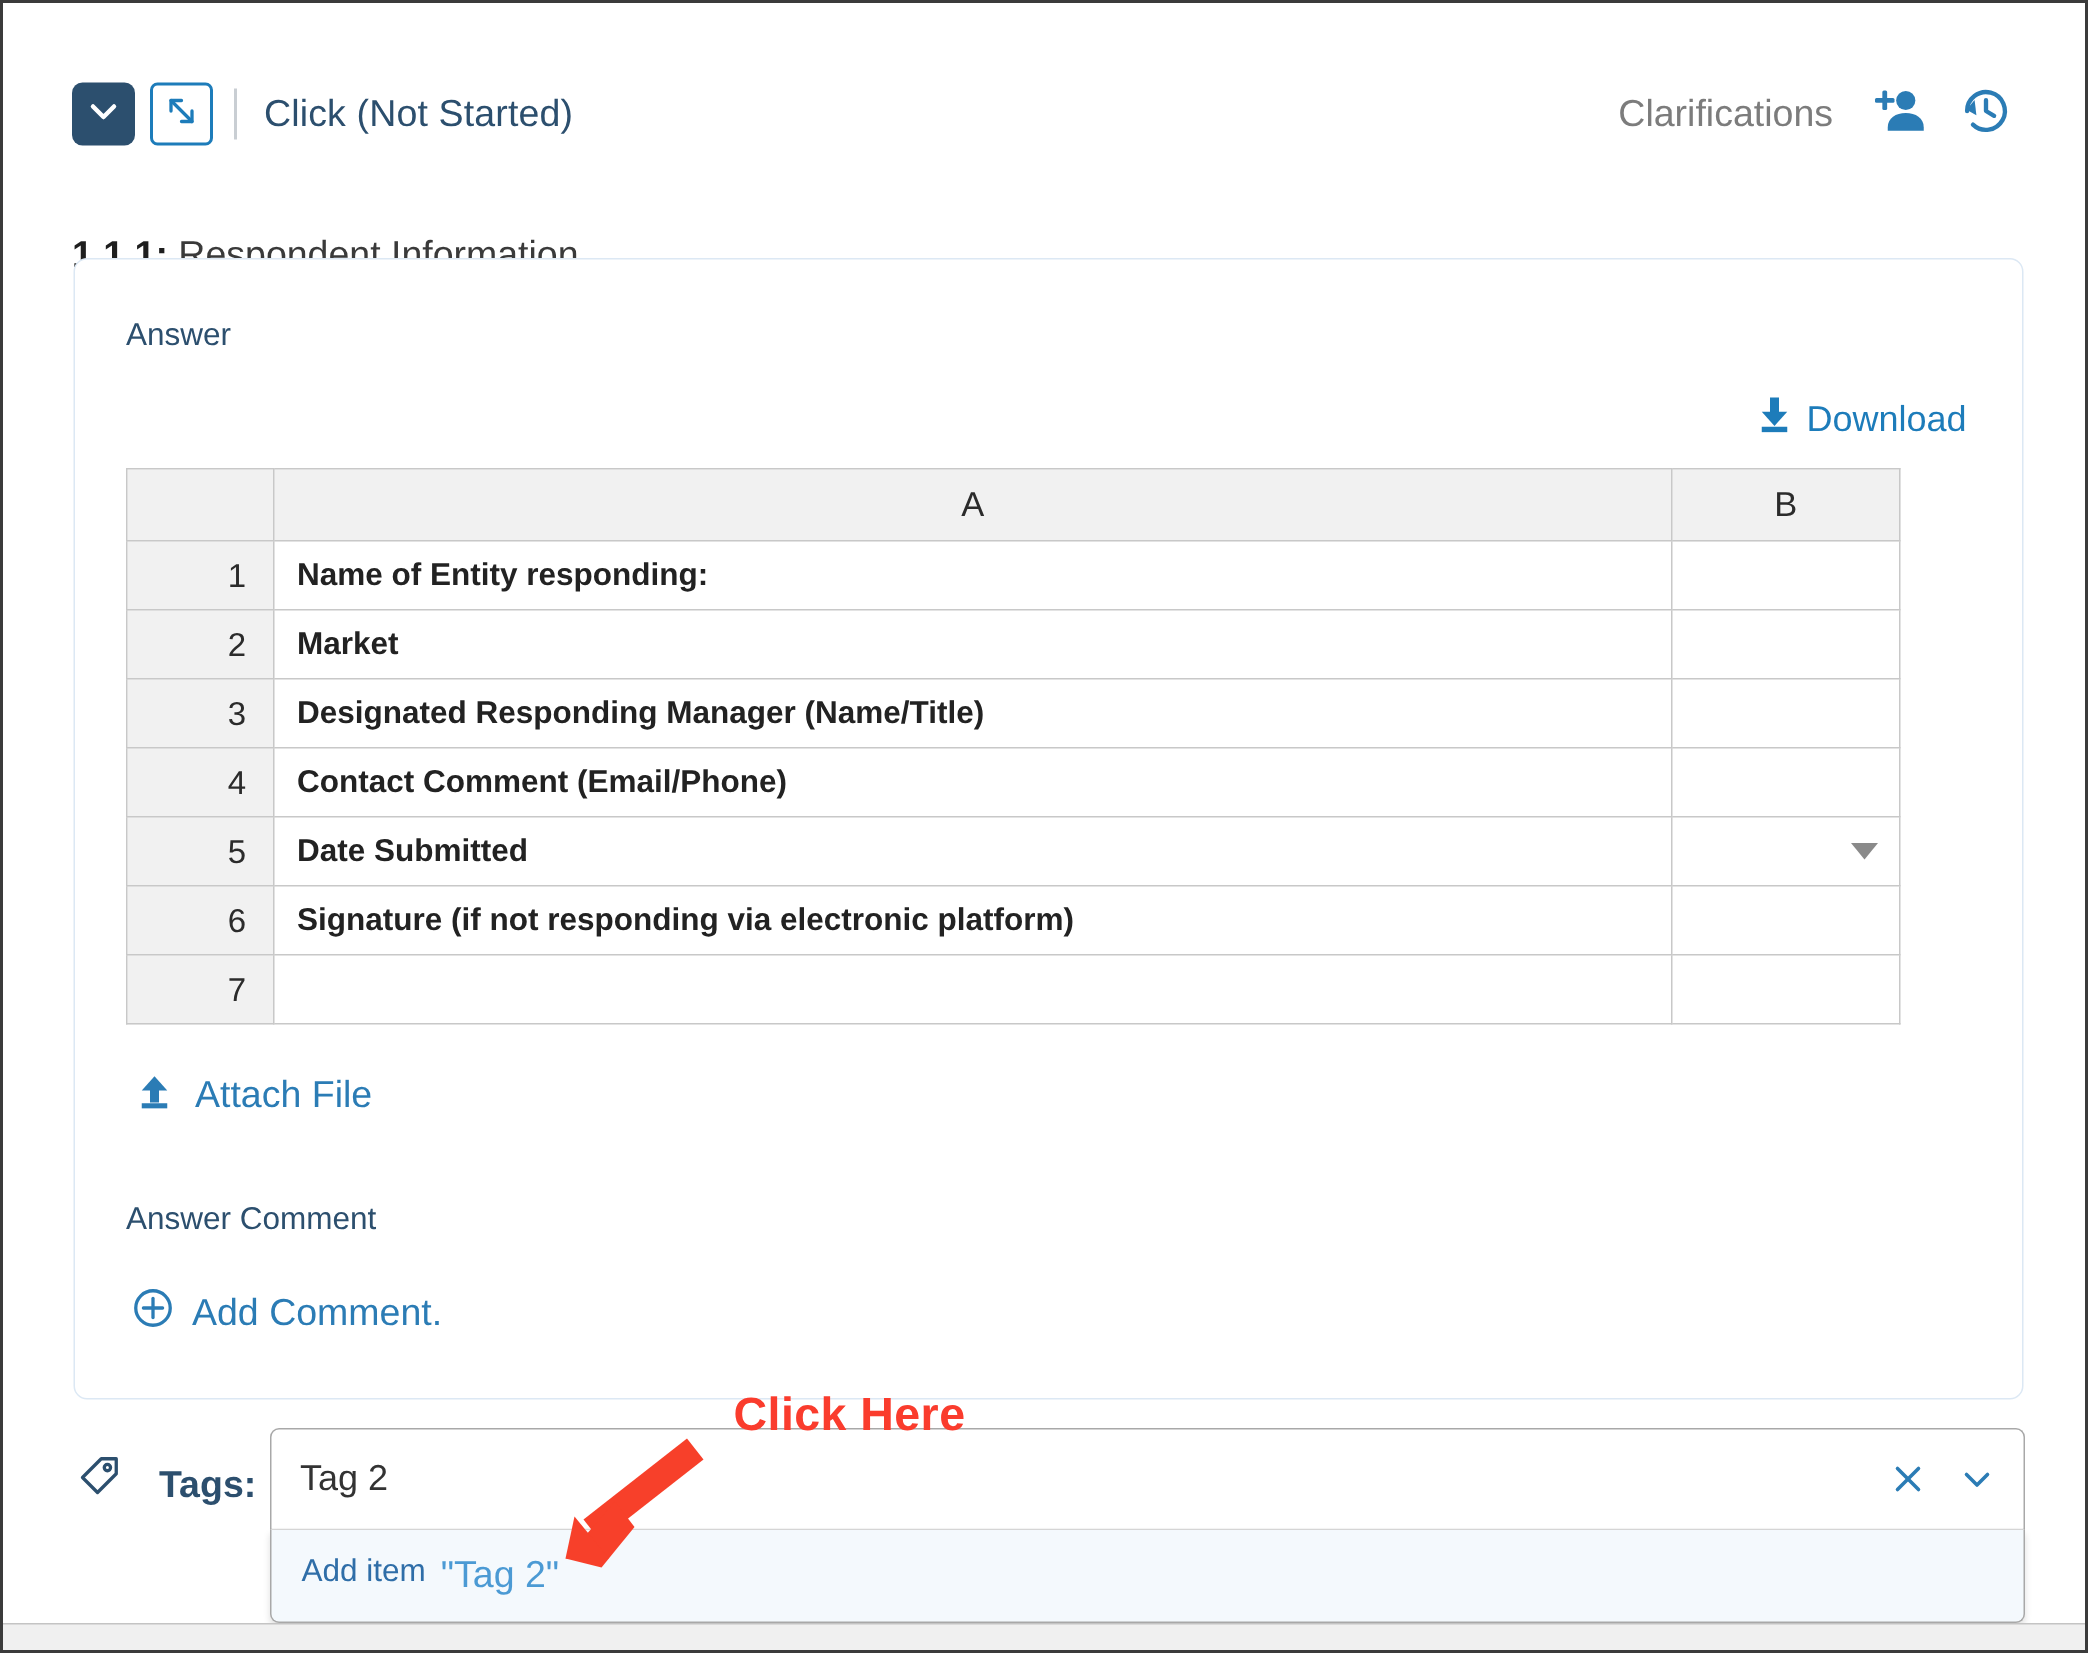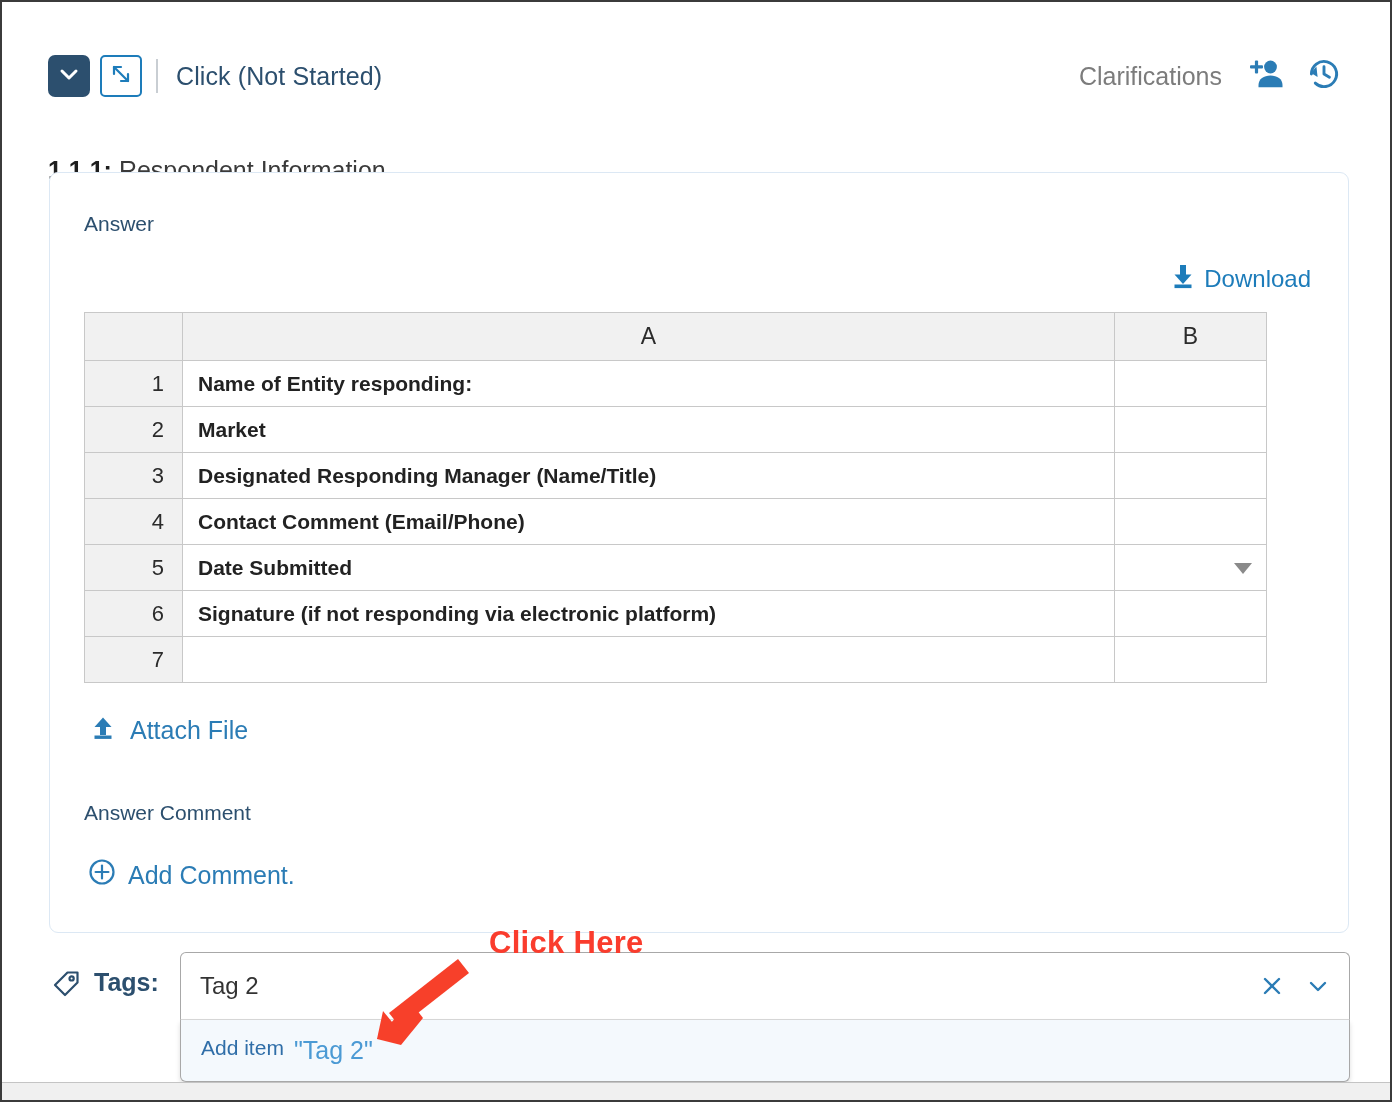--- a/index.html
+++ b/index.html
@@ -183,21 +183,21 @@
     font-size: 25px;
     color: #2b7cb5;
     cursor: pointer;
     white-space: nowrap;
   }
 
   
   .tags-label {
     position: absolute;
     left: 48px; top: 966px;
-    display: flex; align-items: flex-start; gap: 12px;
+    display: flex; align-items: flex-end; gap: 24px;
   }
   .tags-label .txt {
     font-size: 25px;
     font-weight: 700;
     color: #2c4f6e;
   }
   .tags-input-box {
     position: absolute;
     left: 178px; top: 950px;
     width: 1170px; height: 68px;

